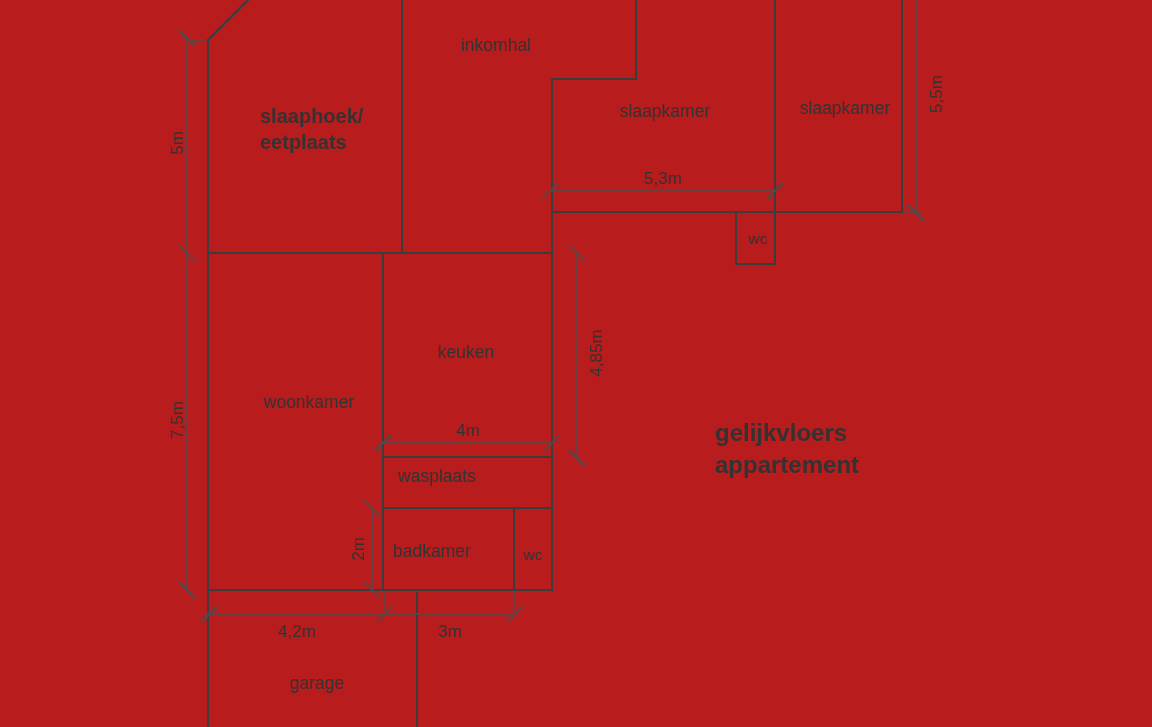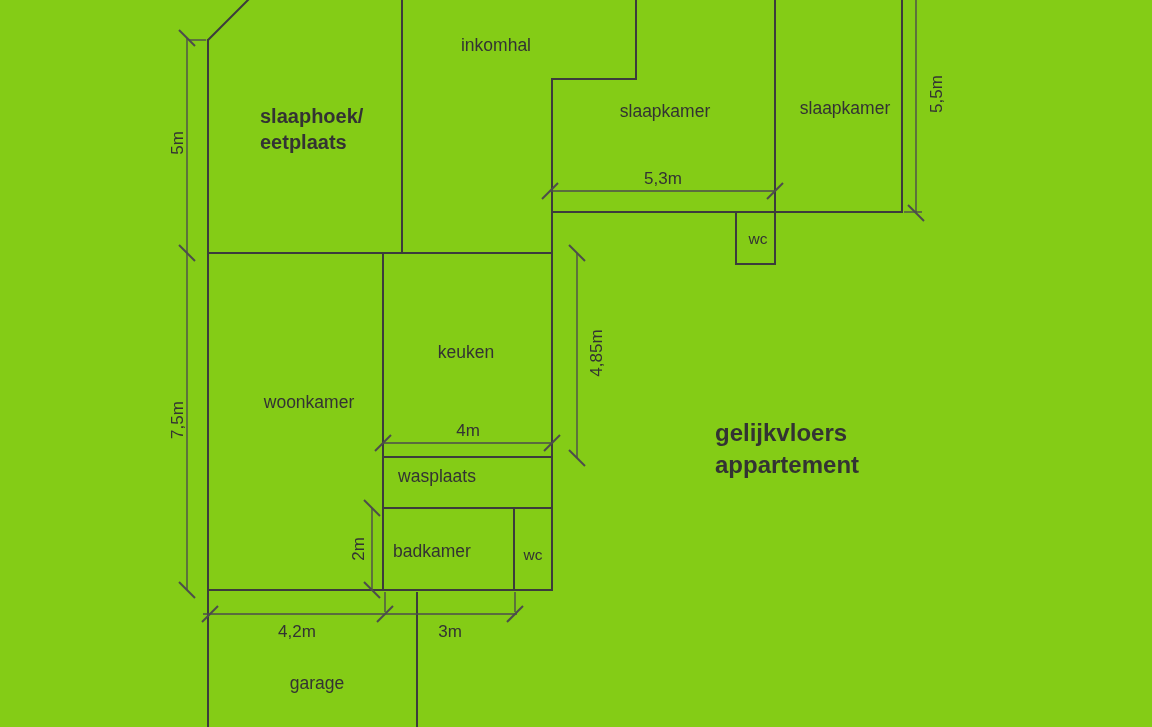--- a/index.html
+++ b/index.html
@@ -1,21 +1,21 @@
 <!DOCTYPE html>
 <html><head>
 <meta charset="utf-8">
 <style>
   html, body { margin: 0; padding: 0; }
   body { background: #ffffff; }
   .canvas {
     position: relative;
     width: 1152px;
     height: 727px;
-    background: #84cc16;
+    background: #b91c1c;
     overflow: hidden;
   }
   svg { display: block; }
   svg line, svg path { fill: none; }
   .walls line, .walls path { stroke-width: 2; stroke-linecap: square; }
   .dims line { stroke-width: 1.4; stroke-linecap: butt; }
   .dims line.tick { stroke-width: 2; }
   text {
     font-family: "Liberation Sans", sans-serif;
     fill: #333333;

